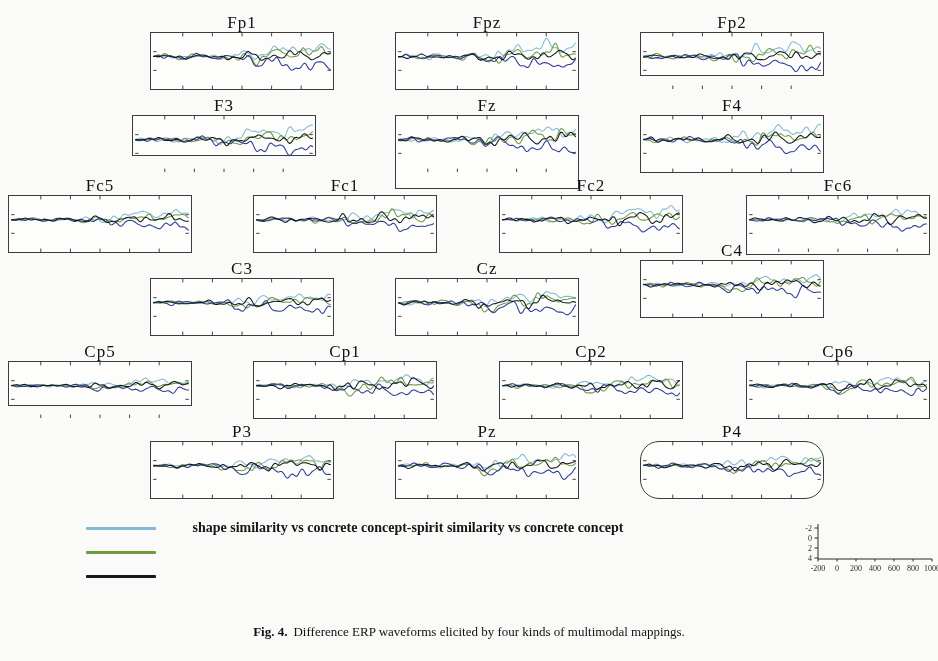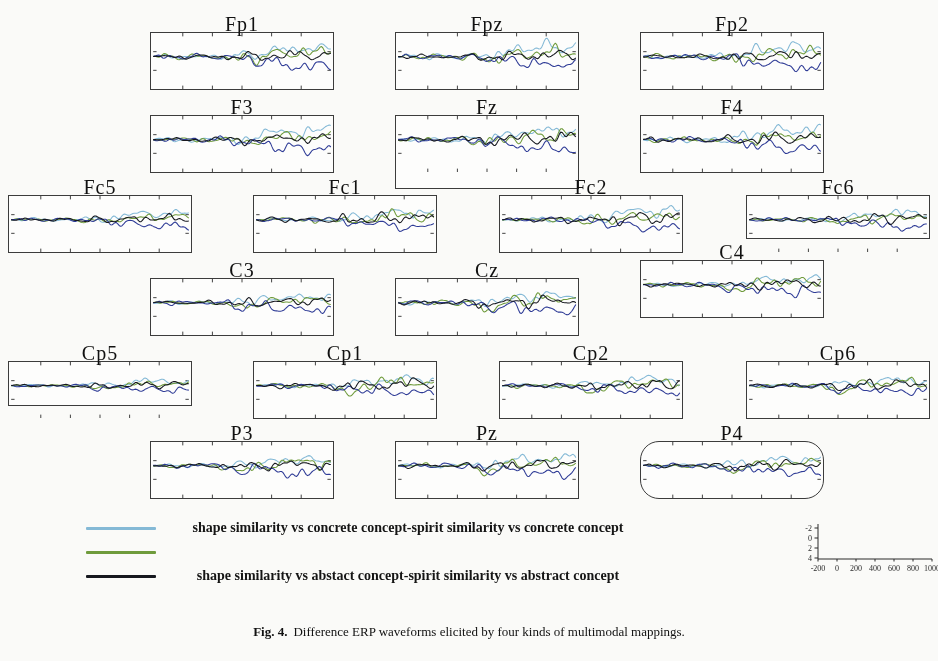--- a/index.html
+++ b/index.html
@@ -13,21 +13,21 @@
   .plot{
     position:absolute;
     border:1px solid #3c3c3c;
     background:#fdfdfc;
     box-sizing:border-box;
   }
   .plot-title{
     position:absolute;
     left:0;right:0;top:-20px;height:18px;
     text-align:center;
-    font-size:20px;letter-spacing:1px;
+    font-size:17px;letter-spacing:1px;
     color:#111;
     font-family:"Liberation Serif","DejaVu Serif",serif;
   }
   .plot svg{display:block;}
   .legend{position:absolute;left:86px;top:516px;width:700px;}
   .legend-row{position:relative;height:24px;display:flex;align-items:center;}
   .legend-swatch{display:inline-block;width:70px;height:3px;border-radius:1px;flex:0 0 70px;}
   .legend-label{
     display:inline-block;margin-left:12px;width:480px;text-align:center;
     font-size:14px;font-weight:700;color:#151515;
@@ -90,21 +90,21 @@
           <line x1="0" y1="19.333333333333332" x2="3.5" y2="19.333333333333332" stroke="#3c3c3c" stroke-width="1"></line>
           <line x1="184" y1="19.333333333333332" x2="180.5" y2="19.333333333333332" stroke="#3c3c3c" stroke-width="1"></line>
           <line x1="0" y1="38.666666666666664" x2="3.5" y2="38.666666666666664" stroke="#3c3c3c" stroke-width="1"></line>
           <line x1="184" y1="38.666666666666664" x2="180.5" y2="38.666666666666664" stroke="#3c3c3c" stroke-width="1"></line>
           <polyline points="0.0,24.8 1.4,25.0 2.8,24.9 4.2,24.3 5.7,23.3 7.1,22.3 8.5,21.9 9.9,22.3 11.3,22.9 12.7,23.3 14.2,23.3 15.6,23.1 17.0,23.1 18.4,23.7 19.8,24.8 21.2,25.8 22.6,26.4 24.1,26.3 25.5,25.8 26.9,25.4 28.3,25.6 29.7,26.4 31.1,27.3 32.6,27.6 34.0,27.0 35.4,25.5 36.8,23.6 38.2,22.1 39.6,21.4 41.0,21.4 42.5,22.0 43.9,22.6 45.3,23.1 46.7,23.4 48.1,23.6 49.5,23.8 51.0,24.1 52.4,24.4 53.8,24.8 55.2,25.2 56.6,25.6 58.0,26.1 59.4,26.5 60.9,26.7 62.3,26.7 63.7,26.4 65.1,26.0 66.5,25.5 67.9,25.1 69.4,24.5 70.8,23.7 72.2,22.7 73.6,21.8 75.0,21.3 76.4,21.4 77.8,22.1 79.3,23.0 80.7,23.8 82.1,24.4 83.5,24.6 84.9,24.5 86.3,24.2 87.8,23.6 89.2,23.0 90.6,22.5 92.0,22.6 93.4,23.7 94.8,25.3 96.2,26.9 97.7,27.4 99.1,26.2 100.5,23.6 101.9,20.7 103.3,19.1 104.7,19.3 106.2,21.0 107.6,22.7 109.0,23.3 110.4,22.1 111.8,19.9 113.2,18.0 114.6,17.3 116.1,17.7 117.5,18.5 118.9,18.2 120.3,16.6 121.7,14.2 123.1,12.4 124.6,12.2 126.0,13.9 127.4,16.4 128.8,18.6 130.2,19.4 131.6,19.1 133.0,18.3 134.5,17.8 135.9,17.9 137.3,18.2 138.7,18.0 140.1,17.2 141.5,16.1 143.0,15.5 144.4,15.8 145.8,16.5 147.2,16.4 148.6,14.9 150.0,11.7 151.4,8.1 152.9,5.7 154.3,5.5 155.7,7.5 157.1,10.7 158.5,13.5 159.9,15.0 161.4,15.2 162.8,15.0 164.2,15.4 165.6,16.8 167.0,18.7 168.4,20.2 169.8,20.5 171.3,19.6 172.7,18.1 174.1,16.6 175.5,15.8 176.9,15.6 178.3,15.4 179.8,14.8 181.2,13.5 182.6,11.7 184.0,9.8" fill="none" stroke="#84b9d6" stroke-width="1.1" stroke-linejoin="round"></polyline>
           <polyline points="0.0,24.5 1.4,24.8 2.8,24.8 4.2,24.4 5.7,23.5 7.1,22.6 8.5,22.5 9.9,23.2 11.3,24.1 12.7,24.8 14.2,25.0 15.6,25.1 17.0,25.3 18.4,25.9 19.8,26.4 21.2,26.6 22.6,26.3 24.1,25.7 25.5,25.2 26.9,25.3 28.3,25.6 29.7,25.9 31.1,25.5 32.6,24.4 34.0,23.0 35.4,22.0 36.8,21.8 38.2,22.4 39.6,23.1 41.0,23.6 42.5,23.7 43.9,23.4 45.3,23.4 46.7,23.7 48.1,24.4 49.5,25.2 51.0,25.6 52.4,25.7 53.8,25.4 55.2,24.9 56.6,24.4 58.0,24.1 59.4,24.0 60.9,24.4 62.3,25.4 63.7,26.7 65.1,27.8 66.5,28.2 67.9,27.7 69.4,26.4 70.8,24.8 72.2,23.5 73.6,22.6 75.0,22.0 76.4,21.5 77.8,21.0 79.3,21.1 80.7,22.0 82.1,23.9 83.5,25.9 84.9,27.3 86.3,27.5 87.8,27.0 89.2,26.6 90.6,27.2 92.0,28.6 93.4,29.8 94.8,29.8 96.2,28.5 97.7,26.5 99.1,25.6 100.5,26.4 101.9,28.6 103.3,30.7 104.7,31.3 106.2,29.8 107.6,27.1 109.0,24.3 110.4,22.6 111.8,22.1 113.2,22.1 114.6,22.1 116.1,21.7 117.5,21.0 118.9,20.1 120.3,19.2 121.7,18.2 123.1,17.3 124.6,17.2 126.0,18.1 127.4,20.1 128.8,22.6 130.2,24.8 131.6,26.0 133.0,26.1 134.5,25.7 135.9,25.2 137.3,24.6 138.7,23.7 140.1,22.3 141.5,20.7 143.0,19.8 144.4,20.0 145.8,21.2 147.2,22.6 148.6,23.2 150.0,22.4 151.4,20.9 152.9,19.7 154.3,19.5 155.7,20.0 157.1,19.9 158.5,18.3 159.9,15.1 161.4,12.0 162.8,10.6 164.2,12.1 165.6,16.0 167.0,20.5 168.4,23.8 169.8,25.1 171.3,24.7 172.7,23.7 174.1,23.1 175.5,22.9 176.9,22.8 178.3,22.4 179.8,21.9 181.2,21.5 182.6,21.6 184.0,21.9" fill="none" stroke="#6f9b3c" stroke-width="1.1" stroke-linejoin="round"></polyline>
           <polyline points="0.0,24.7 1.4,24.8 2.8,24.6 4.2,24.0 5.7,23.0 7.1,22.0 8.5,22.0 9.9,22.9 11.3,23.9 12.7,24.7 14.2,24.8 15.6,24.5 17.0,24.3 18.4,24.4 19.8,24.8 21.2,25.5 22.6,26.1 24.1,26.5 25.5,26.6 26.9,26.4 28.3,25.9 29.7,25.1 31.1,24.2 32.6,23.6 34.0,23.4 35.4,23.6 36.8,23.9 38.2,23.8 39.6,23.4 41.0,23.0 42.5,23.1 43.9,23.7 45.3,24.7 46.7,25.5 48.1,25.5 49.5,24.9 51.0,23.9 52.4,23.3 53.8,23.3 55.2,23.8 56.6,24.5 58.0,25.2 59.4,25.8 60.9,26.3 62.3,26.7 63.7,26.9 65.1,26.6 66.5,25.9 67.9,24.9 69.4,24.0 70.8,23.4 72.2,23.1 73.6,22.8 75.0,22.4 76.4,22.1 77.8,22.2 79.3,22.9 80.7,24.0 82.1,24.9 83.5,25.5 84.9,25.8 86.3,26.3 87.8,27.2 89.2,28.4 90.6,29.3 92.0,29.4 93.4,28.7 94.8,28.1 96.2,28.2 97.7,28.9 99.1,29.5 100.5,29.2 101.9,27.7 103.3,25.7 104.7,24.4 106.2,24.7 107.6,26.3 109.0,28.1 110.4,29.1 111.8,28.9 113.2,27.7 114.6,26.2 116.1,25.0 117.5,24.3 118.9,24.3 120.3,25.2 121.7,27.1 123.1,29.6 124.6,32.0 126.0,33.6 127.4,34.1 128.8,33.9 130.2,34.0 131.6,34.7 133.0,35.6 134.5,35.7 135.9,34.2 137.3,31.3 138.7,28.2 140.1,26.5 141.5,26.9 143.0,28.9 144.4,31.0 145.8,32.3 147.2,32.3 148.6,31.6 150.0,30.9 151.4,30.6 152.9,30.8 154.3,31.2 155.7,31.7 157.1,32.4 158.5,33.4 159.9,34.3 161.4,34.7 162.8,34.5 164.2,33.9 165.6,33.5 167.0,33.8 168.4,34.7 169.8,35.3 171.3,35.3 172.7,34.4 174.1,33.4 175.5,32.8 176.9,32.7 178.3,32.7 179.8,31.9 181.2,30.4 182.6,28.6 184.0,27.5" fill="none" stroke="#2e3b96" stroke-width="1.1" stroke-linejoin="round"></polyline>
           <polyline points="0.0,24.4 1.4,24.3 2.8,24.3 4.2,24.5 5.7,25.0 7.1,25.7 8.5,26.3 9.9,26.3 11.3,25.8 12.7,25.1 14.2,24.6 15.6,24.4 17.0,24.4 18.4,24.3 19.8,23.8 21.2,22.9 22.6,22.1 24.1,21.8 25.5,22.1 26.9,22.9 28.3,23.7 29.7,24.3 31.1,24.6 32.6,24.7 34.0,24.8 35.4,24.9 36.8,25.0 38.2,24.9 39.6,24.8 41.0,24.8 42.5,25.0 43.9,25.3 45.3,25.6 46.7,25.6 48.1,25.4 49.5,25.1 51.0,24.9 52.4,25.1 53.8,25.2 55.2,25.2 56.6,25.0 58.0,24.7 59.4,24.5 60.9,24.6 62.3,24.8 63.7,24.9 65.1,24.5 66.5,23.9 67.9,23.2 69.4,22.9 70.8,22.9 72.2,22.9 73.6,22.6 75.0,22.0 76.4,21.4 77.8,21.5 79.3,22.5 80.7,24.3 82.1,26.2 83.5,27.5 84.9,28.1 86.3,28.1 87.8,27.7 89.2,27.2 90.6,26.5 92.0,25.7 93.4,25.1 94.8,25.0 96.2,25.4 97.7,26.0 99.1,26.3 100.5,25.9 101.9,25.2 103.3,24.8 104.7,25.3 106.2,26.6 107.6,27.7 109.0,27.5 110.4,25.6 111.8,22.7 113.2,20.1 114.6,18.8 116.1,19.1 117.5,20.4 118.9,21.7 120.3,22.3 121.7,22.2 123.1,21.8 124.6,21.6 126.0,21.7 127.4,22.1 128.8,22.7 130.2,23.8 131.6,25.1 133.0,26.5 134.5,27.2 135.9,26.9 137.3,25.9 138.7,24.8 140.1,24.5 141.5,25.1 143.0,26.2 144.4,26.6 145.8,25.7 147.2,23.7 148.6,21.6 150.0,20.5 151.4,21.0 152.9,22.5 154.3,24.1 155.7,24.9 157.1,24.7 158.5,24.0 159.9,23.1 161.4,22.1 162.8,21.0 164.2,19.7 165.6,18.5 167.0,17.9 168.4,18.1 169.8,18.9 171.3,19.8 172.7,20.6 174.1,21.2 175.5,22.1 176.9,23.7 178.3,25.6 179.8,27.2 181.2,27.7 182.6,27.0 184.0,25.7" fill="none" stroke="#16181f" stroke-width="1.1" stroke-linejoin="round"></polyline>
         </svg>
       </div>
-      <div class="plot" style="left: 640px; top: 32px; width: 184px; height: 58px;">
+      <div class="plot" style="left: 640px; top: 32px; width: 184px; height: 44px;">
         <div class="plot-title">Fp2</div>
         <svg width="182" height="56" viewBox="0 0 184 58">
           <line x1="30.666666666666664" y1="0" x2="30.666666666666664" y2="3.5" stroke="#3c3c3c" stroke-width="1"></line>
           <line x1="30.666666666666664" y1="58" x2="30.666666666666664" y2="54.5" stroke="#3c3c3c" stroke-width="1"></line>
           <line x1="61.33333333333333" y1="0" x2="61.33333333333333" y2="3.5" stroke="#3c3c3c" stroke-width="1"></line>
           <line x1="61.33333333333333" y1="58" x2="61.33333333333333" y2="54.5" stroke="#3c3c3c" stroke-width="1"></line>
           <line x1="92" y1="0" x2="92" y2="3.5" stroke="#3c3c3c" stroke-width="1"></line>
           <line x1="92" y1="58" x2="92" y2="54.5" stroke="#3c3c3c" stroke-width="1"></line>
           <line x1="122.66666666666666" y1="0" x2="122.66666666666666" y2="3.5" stroke="#3c3c3c" stroke-width="1"></line>
           <line x1="122.66666666666666" y1="58" x2="122.66666666666666" y2="54.5" stroke="#3c3c3c" stroke-width="1"></line>
@@ -113,21 +113,21 @@
           <line x1="0" y1="19.333333333333332" x2="3.5" y2="19.333333333333332" stroke="#3c3c3c" stroke-width="1"></line>
           <line x1="184" y1="19.333333333333332" x2="180.5" y2="19.333333333333332" stroke="#3c3c3c" stroke-width="1"></line>
           <line x1="0" y1="38.666666666666664" x2="3.5" y2="38.666666666666664" stroke="#3c3c3c" stroke-width="1"></line>
           <line x1="184" y1="38.666666666666664" x2="180.5" y2="38.666666666666664" stroke="#3c3c3c" stroke-width="1"></line>
           <polyline points="0.0,24.3 1.4,24.0 2.8,23.6 4.2,23.2 5.7,23.1 7.1,23.6 8.5,24.5 9.9,25.4 11.3,25.9 12.7,26.1 14.2,26.2 15.6,26.4 17.0,26.6 18.4,26.6 19.8,26.3 21.2,25.6 22.6,24.7 24.1,24.1 25.5,23.8 26.9,23.9 28.3,23.8 29.7,23.6 31.1,23.2 32.6,23.0 34.0,23.2 35.4,23.7 36.8,24.2 38.2,24.4 39.6,24.1 41.0,23.6 42.5,23.2 43.9,23.2 45.3,23.8 46.7,24.5 48.1,25.1 49.5,25.4 51.0,25.4 52.4,25.4 53.8,25.4 55.2,25.5 56.6,25.5 58.0,25.6 59.4,25.6 60.9,25.8 62.3,26.1 63.7,26.1 65.1,25.6 66.5,24.6 67.9,23.3 69.4,22.4 70.8,22.3 72.2,22.8 73.6,23.4 75.0,23.4 76.4,22.6 77.8,21.4 79.3,20.5 80.7,20.9 82.1,22.5 83.5,24.7 84.9,26.5 86.3,27.3 87.8,26.9 89.2,25.8 90.6,24.6 92.0,23.8 93.4,23.4 94.8,23.3 96.2,23.6 97.7,24.3 99.1,25.2 100.5,25.6 101.9,25.2 103.3,24.0 104.7,22.6 106.2,21.8 107.6,21.9 109.0,22.3 110.4,22.2 111.8,20.4 113.2,17.2 114.6,13.5 116.1,11.0 117.5,10.9 118.9,12.8 120.3,15.9 121.7,18.5 123.1,20.1 124.6,20.5 126.0,20.4 127.4,20.3 128.8,20.3 130.2,20.1 131.6,19.5 133.0,18.4 134.5,17.4 135.9,16.7 137.3,16.2 138.7,15.8 140.1,15.4 141.5,15.2 143.0,15.7 144.4,16.9 145.8,18.4 147.2,19.3 148.6,18.6 150.0,16.3 151.4,13.2 152.9,10.5 154.3,9.1 155.7,9.1 157.1,9.8 158.5,10.4 159.9,11.0 161.4,11.8 162.8,13.2 164.2,15.5 165.6,17.9 167.0,19.5 168.4,19.9 169.8,19.4 171.3,18.4 172.7,17.8 174.1,17.6 175.5,17.3 176.9,16.6 178.3,15.5 179.8,14.5 181.2,14.3 182.6,15.0 184.0,16.2" fill="none" stroke="#84b9d6" stroke-width="1.1" stroke-linejoin="round"></polyline>
           <polyline points="0.0,24.6 1.4,24.7 2.8,24.9 4.2,25.4 5.7,25.8 7.1,25.8 8.5,24.9 9.9,23.5 11.3,22.2 12.7,21.3 14.2,21.2 15.6,21.5 17.0,22.2 18.4,22.9 19.8,23.8 21.2,24.6 22.6,25.3 24.1,25.6 25.5,25.7 26.9,25.8 28.3,26.1 29.7,26.6 31.1,26.8 32.6,26.6 34.0,25.6 35.4,24.5 36.8,23.6 38.2,23.6 39.6,24.4 41.0,25.2 42.5,25.6 43.9,25.2 45.3,24.3 46.7,23.5 48.1,23.2 49.5,23.3 51.0,23.5 52.4,23.5 53.8,23.3 55.2,23.1 56.6,23.3 58.0,23.9 59.4,24.5 60.9,24.7 62.3,24.3 63.7,23.6 65.1,23.3 66.5,23.7 67.9,24.9 69.4,26.5 70.8,27.8 72.2,28.6 73.6,28.8 75.0,28.6 76.4,28.0 77.8,27.0 79.3,25.9 80.7,24.9 82.1,24.3 83.5,24.0 84.9,23.8 86.3,23.4 87.8,22.5 89.2,21.9 90.6,22.3 92.0,24.2 93.4,27.1 94.8,29.6 96.2,30.4 97.7,29.1 99.1,26.7 100.5,24.6 101.9,23.8 103.3,24.2 104.7,24.9 106.2,25.2 107.6,25.1 109.0,25.4 110.4,26.6 111.8,28.4 113.2,29.7 114.6,29.5 116.1,27.5 117.5,24.7 118.9,22.5 120.3,21.8 121.7,22.2 123.1,22.7 124.6,22.4 126.0,20.9 127.4,18.8 128.8,17.1 130.2,16.2 131.6,16.2 133.0,16.8 134.5,17.8 135.9,19.1 137.3,20.5 138.7,21.7 140.1,22.4 141.5,22.5 143.0,22.6 144.4,23.3 145.8,24.8 147.2,26.3 148.6,26.8 150.0,25.5 151.4,22.7 152.9,19.5 154.3,17.4 155.7,17.2 157.1,18.4 158.5,19.7 159.9,20.4 161.4,20.4 162.8,20.4 164.2,20.9 165.6,21.6 167.0,21.5 168.4,19.8 169.8,16.8 171.3,13.9 172.7,12.5 174.1,13.5 175.5,16.0 176.9,18.8 178.3,20.6 179.8,21.2 181.2,21.3 182.6,21.8 184.0,23.2" fill="none" stroke="#6f9b3c" stroke-width="1.1" stroke-linejoin="round"></polyline>
           <polyline points="0.0,24.0 1.4,23.8 2.8,23.8 4.2,24.1 5.7,24.7 7.1,25.7 8.5,26.4 9.9,26.5 11.3,26.1 12.7,25.6 14.2,25.3 15.6,25.5 17.0,25.9 18.4,26.3 19.8,26.3 21.2,25.9 22.6,25.3 24.1,25.0 25.5,24.9 26.9,24.9 28.3,24.6 29.7,24.1 31.1,23.4 32.6,23.0 34.0,23.3 35.4,24.0 36.8,24.7 38.2,24.9 39.6,24.4 41.0,23.4 42.5,22.5 43.9,22.3 45.3,22.7 46.7,23.4 48.1,23.8 49.5,23.8 51.0,23.3 52.4,22.8 53.8,22.9 55.2,23.6 56.6,24.8 58.0,26.0 59.4,27.0 60.9,27.5 62.3,27.7 63.7,27.5 65.1,27.0 66.5,26.1 67.9,25.1 69.4,24.2 70.8,23.8 72.2,24.0 73.6,24.5 75.0,25.0 76.4,25.4 77.8,25.6 79.3,25.8 80.7,26.3 82.1,26.9 83.5,27.2 84.9,26.7 86.3,25.6 87.8,24.1 89.2,23.0 90.6,22.7 92.0,22.7 93.4,22.6 94.8,22.1 96.2,21.6 97.7,22.1 99.1,24.3 100.5,28.0 101.9,31.8 103.3,34.1 104.7,34.0 106.2,32.0 107.6,29.4 109.0,28.0 110.4,28.3 111.8,29.9 113.2,31.6 114.6,32.3 116.1,32.0 117.5,31.3 118.9,31.1 120.3,31.7 121.7,32.8 123.1,33.9 124.6,34.3 126.0,34.1 127.4,33.6 128.8,33.0 130.2,32.3 131.6,31.4 133.0,30.2 134.5,28.9 135.9,28.2 137.3,28.2 138.7,29.0 140.1,30.0 141.5,30.7 143.0,31.1 144.4,31.2 145.8,31.5 147.2,32.1 148.6,32.8 150.0,33.3 151.4,33.7 152.9,34.4 154.3,35.8 155.7,37.7 157.1,39.5 158.5,40.0 159.9,38.9 161.4,36.6 162.8,34.3 164.2,33.5 165.6,34.6 167.0,36.8 168.4,38.7 169.8,39.1 171.3,37.9 172.7,36.1 174.1,35.1 175.5,35.4 176.9,36.7 178.3,37.7 179.8,37.4 181.2,35.5 182.6,32.8 184.0,30.3" fill="none" stroke="#2e3b96" stroke-width="1.1" stroke-linejoin="round"></polyline>
           <polyline points="0.0,25.0 1.4,25.0 2.8,24.8 4.2,24.4 5.7,23.9 7.1,23.4 8.5,23.0 9.9,22.9 11.3,22.9 12.7,23.0 14.2,23.3 15.6,23.5 17.0,23.7 18.4,23.9 19.8,24.3 21.2,24.8 22.6,25.2 24.1,25.2 25.5,24.8 26.9,24.2 28.3,23.7 29.7,23.6 31.1,24.1 32.6,24.8 34.0,25.4 35.4,25.6 36.8,25.6 38.2,25.4 39.6,25.5 41.0,25.6 42.5,25.6 43.9,25.4 45.3,25.0 46.7,24.7 48.1,24.7 49.5,25.0 51.0,25.4 52.4,25.3 53.8,24.7 55.2,23.5 56.6,22.4 58.0,21.7 59.4,21.7 60.9,22.2 62.3,22.9 63.7,23.5 65.1,23.8 66.5,24.1 67.9,24.5 69.4,25.0 70.8,25.6 72.2,26.1 73.6,26.4 75.0,26.6 76.4,26.6 77.8,26.4 79.3,25.9 80.7,25.3 82.1,24.9 83.5,25.0 84.9,25.7 86.3,26.8 87.8,27.3 89.2,26.8 90.6,25.1 92.0,23.0 93.4,21.7 94.8,22.0 96.2,23.7 97.7,25.7 99.1,26.8 100.5,26.3 101.9,24.6 103.3,22.5 104.7,21.2 106.2,20.7 107.6,20.8 109.0,21.0 110.4,21.0 111.8,21.2 113.2,22.0 114.6,23.4 116.1,25.1 117.5,26.6 118.9,27.4 120.3,27.6 121.7,27.6 123.1,27.6 124.6,27.7 126.0,27.5 127.4,26.8 128.8,25.8 130.2,24.7 131.6,24.1 133.0,23.8 134.5,23.6 135.9,22.9 137.3,21.8 138.7,20.6 140.1,19.7 141.5,19.3 143.0,19.5 144.4,19.8 145.8,20.1 147.2,20.7 148.6,21.9 150.0,23.5 151.4,25.1 152.9,25.7 154.3,24.7 155.7,22.5 157.1,20.2 158.5,19.2 159.9,20.1 161.4,22.4 162.8,24.8 164.2,26.2 165.6,26.0 167.0,25.0 168.4,24.2 169.8,24.2 171.3,25.0 172.7,26.0 174.1,26.3 175.5,25.8 176.9,24.6 178.3,23.3 179.8,22.3 181.2,21.7 182.6,21.3 184.0,20.9" fill="none" stroke="#16181f" stroke-width="1.1" stroke-linejoin="round"></polyline>
         </svg>
       </div>
-      <div class="plot" style="left: 150px; top: 115px; width: 184px; height: 58px;">
+      <div class="plot" style="left: 132px; top: 115px; width: 184px; height: 41px;">
         <div class="plot-title">F3</div>
         <svg width="182" height="56" viewBox="0 0 184 58">
           <line x1="30.666666666666664" y1="0" x2="30.666666666666664" y2="3.5" stroke="#3c3c3c" stroke-width="1"></line>
           <line x1="30.666666666666664" y1="58" x2="30.666666666666664" y2="54.5" stroke="#3c3c3c" stroke-width="1"></line>
           <line x1="61.33333333333333" y1="0" x2="61.33333333333333" y2="3.5" stroke="#3c3c3c" stroke-width="1"></line>
           <line x1="61.33333333333333" y1="58" x2="61.33333333333333" y2="54.5" stroke="#3c3c3c" stroke-width="1"></line>
           <line x1="92" y1="0" x2="92" y2="3.5" stroke="#3c3c3c" stroke-width="1"></line>
           <line x1="92" y1="58" x2="92" y2="54.5" stroke="#3c3c3c" stroke-width="1"></line>
           <line x1="122.66666666666666" y1="0" x2="122.66666666666666" y2="3.5" stroke="#3c3c3c" stroke-width="1"></line>
           <line x1="122.66666666666666" y1="58" x2="122.66666666666666" y2="54.5" stroke="#3c3c3c" stroke-width="1"></line>
@@ -251,21 +251,21 @@
           <line x1="0" y1="19.333333333333332" x2="3.5" y2="19.333333333333332" stroke="#3c3c3c" stroke-width="1"></line>
           <line x1="184" y1="19.333333333333332" x2="180.5" y2="19.333333333333332" stroke="#3c3c3c" stroke-width="1"></line>
           <line x1="0" y1="38.666666666666664" x2="3.5" y2="38.666666666666664" stroke="#3c3c3c" stroke-width="1"></line>
           <line x1="184" y1="38.666666666666664" x2="180.5" y2="38.666666666666664" stroke="#3c3c3c" stroke-width="1"></line>
           <polyline points="0.0,25.0 1.4,25.0 2.8,24.9 4.2,24.7 5.7,24.6 7.1,24.6 8.5,24.7 9.9,24.8 11.3,25.0 12.7,25.4 14.2,25.8 15.6,26.0 17.0,25.7 18.4,25.0 19.8,24.2 21.2,23.8 22.6,24.0 24.1,24.5 25.5,24.9 26.9,24.8 28.3,24.1 29.7,23.1 31.1,22.5 32.6,22.5 34.0,23.1 35.4,23.7 36.8,23.9 38.2,23.4 39.6,22.5 41.0,21.9 42.5,22.1 43.9,23.2 45.3,24.8 46.7,26.1 48.1,26.7 49.5,26.8 51.0,26.5 52.4,26.4 53.8,26.5 55.2,26.5 56.6,26.2 58.0,25.5 59.4,24.7 60.9,24.1 62.3,24.1 63.7,24.5 65.1,24.9 66.5,25.0 67.9,24.6 69.4,24.1 70.8,24.0 72.2,24.4 73.6,25.1 75.0,25.4 76.4,24.8 77.8,23.3 79.3,21.5 80.7,20.5 82.1,20.8 83.5,22.1 84.9,23.5 86.3,24.0 87.8,23.2 89.2,21.5 90.6,19.9 92.0,19.4 93.4,20.2 94.8,21.7 96.2,23.1 97.7,24.0 99.1,24.4 100.5,24.7 101.9,25.3 103.3,26.3 104.7,27.3 106.2,27.8 107.6,27.5 109.0,26.5 110.4,24.9 111.8,23.0 113.2,20.9 114.6,18.7 116.1,16.9 117.5,15.8 118.9,15.7 120.3,16.3 121.7,17.4 123.1,18.1 124.6,18.2 126.0,17.5 127.4,16.4 128.8,15.3 130.2,14.6 131.6,14.3 133.0,14.1 134.5,14.0 135.9,13.9 137.3,13.7 138.7,13.5 140.1,13.3 141.5,13.3 143.0,13.5 144.4,14.1 145.8,15.2 147.2,16.4 148.6,17.1 150.0,17.1 151.4,16.5 152.9,15.9 154.3,16.1 155.7,17.6 157.1,20.0 158.5,22.3 159.9,23.2 161.4,22.1 162.8,19.5 164.2,16.5 165.6,14.3 167.0,13.5 168.4,13.6 169.8,13.5 171.3,12.7 172.7,11.2 174.1,10.0 175.5,9.9 176.9,11.2 178.3,13.3 179.8,15.0 181.2,15.6 182.6,15.2 184.0,14.4" fill="none" stroke="#84b9d6" stroke-width="1.1" stroke-linejoin="round"></polyline>
           <polyline points="0.0,24.7 1.4,24.7 2.8,24.6 4.2,24.4 5.7,24.3 7.1,24.3 8.5,24.5 9.9,24.7 11.3,25.0 12.7,25.3 14.2,25.6 15.6,25.6 17.0,25.4 18.4,24.9 19.8,24.3 21.2,23.9 22.6,23.6 24.1,23.7 25.5,23.9 26.9,24.1 28.3,24.2 29.7,24.2 31.1,24.2 32.6,24.1 34.0,24.1 35.4,24.0 36.8,24.0 38.2,24.1 39.6,24.3 41.0,24.5 42.5,24.7 43.9,24.7 45.3,24.6 46.7,24.6 48.1,24.9 49.5,25.6 51.0,26.3 52.4,26.8 53.8,26.7 55.2,25.8 56.6,24.6 58.0,23.5 59.4,22.9 60.9,22.9 62.3,23.3 63.7,23.6 65.1,23.5 66.5,23.0 67.9,22.6 69.4,22.7 70.8,23.3 72.2,24.4 73.6,25.3 75.0,25.7 76.4,25.8 77.8,25.7 79.3,26.1 80.7,27.0 82.1,28.1 83.5,28.8 84.9,28.9 86.3,28.6 87.8,28.2 89.2,28.3 90.6,28.6 92.0,28.4 93.4,27.1 94.8,24.6 96.2,21.6 97.7,19.3 99.1,18.8 100.5,20.1 101.9,22.3 103.3,24.1 104.7,24.8 106.2,24.6 107.6,24.2 109.0,24.6 110.4,26.0 111.8,27.9 113.2,29.2 114.6,29.3 116.1,28.1 117.5,26.4 118.9,24.8 120.3,24.0 121.7,23.7 123.1,23.7 124.6,23.4 126.0,22.8 127.4,21.9 128.8,20.8 130.2,19.8 131.6,18.8 133.0,17.9 134.5,17.2 135.9,17.2 137.3,18.0 138.7,19.5 140.1,21.4 141.5,23.2 143.0,24.4 144.4,24.9 145.8,25.0 147.2,25.0 148.6,24.8 150.0,24.6 151.4,24.1 152.9,23.3 154.3,22.3 155.7,21.3 157.1,20.2 158.5,19.4 159.9,18.7 161.4,18.5 162.8,18.8 164.2,19.6 165.6,20.6 167.0,21.3 168.4,21.1 169.8,20.0 171.3,18.6 172.7,17.7 174.1,18.1 175.5,19.8 176.9,22.1 178.3,23.9 179.8,24.5 181.2,23.8 182.6,22.6 184.0,21.8" fill="none" stroke="#6f9b3c" stroke-width="1.1" stroke-linejoin="round"></polyline>
           <polyline points="0.0,24.4 1.4,24.4 2.8,24.3 4.2,24.2 5.7,24.1 7.1,24.2 8.5,24.5 9.9,24.6 11.3,24.3 12.7,23.7 14.2,23.2 15.6,23.1 17.0,23.5 18.4,24.3 19.8,25.0 21.2,25.4 22.6,25.6 24.1,25.6 25.5,25.5 26.9,25.4 28.3,25.2 29.7,25.0 31.1,25.0 32.6,25.4 34.0,26.0 35.4,26.4 36.8,26.2 38.2,25.4 39.6,24.3 41.0,23.4 42.5,23.0 43.9,23.1 45.3,23.4 46.7,23.2 48.1,22.7 49.5,22.0 51.0,21.8 52.4,22.2 53.8,23.2 55.2,24.5 56.6,25.5 58.0,26.2 59.4,26.5 60.9,26.4 62.3,26.1 63.7,25.5 65.1,25.0 66.5,24.7 67.9,24.9 69.4,25.6 70.8,26.4 72.2,26.6 73.6,26.0 75.0,24.8 76.4,23.7 77.8,23.3 79.3,23.8 80.7,24.9 82.1,25.6 83.5,25.4 84.9,24.6 86.3,23.8 87.8,23.8 89.2,24.7 90.6,26.0 92.0,27.0 93.4,27.3 94.8,27.0 96.2,26.4 97.7,25.7 99.1,25.0 100.5,24.4 101.9,24.2 103.3,25.0 104.7,27.0 106.2,29.6 107.6,32.0 109.0,33.3 110.4,33.2 111.8,32.4 113.2,31.6 114.6,31.5 116.1,31.6 117.5,31.4 118.9,30.3 120.3,28.6 121.7,27.1 123.1,26.5 124.6,26.8 126.0,27.4 127.4,27.7 128.8,27.4 130.2,27.0 131.6,27.1 133.0,27.8 134.5,29.0 135.9,30.0 137.3,30.5 138.7,30.9 140.1,31.8 141.5,33.3 143.0,35.2 144.4,36.7 145.8,37.3 147.2,36.9 148.6,36.0 150.0,34.9 151.4,34.0 152.9,33.1 154.3,32.1 155.7,31.3 157.1,31.2 158.5,32.1 159.9,33.8 161.4,35.2 162.8,35.4 164.2,34.3 165.6,32.5 167.0,31.1 168.4,30.9 169.8,31.5 171.3,32.0 172.7,31.7 174.1,30.5 175.5,29.1 176.9,28.5 178.3,29.0 179.8,30.5 181.2,32.1 182.6,33.4 184.0,34.2" fill="none" stroke="#2e3b96" stroke-width="1.1" stroke-linejoin="round"></polyline>
           <polyline points="0.0,24.7 1.4,24.5 2.8,24.1 4.2,23.6 5.7,23.1 7.1,22.7 8.5,22.8 9.9,23.4 11.3,24.2 12.7,25.0 14.2,25.4 15.6,25.1 17.0,24.3 18.4,23.6 19.8,23.4 21.2,23.6 22.6,24.0 24.1,24.3 25.5,24.2 26.9,24.1 28.3,24.5 29.7,25.3 31.1,26.3 32.6,26.9 34.0,26.8 35.4,26.2 36.8,25.7 38.2,25.6 39.6,25.7 41.0,25.8 42.5,25.5 43.9,24.7 45.3,23.8 46.7,23.2 48.1,22.9 49.5,23.0 51.0,23.1 52.4,23.1 53.8,23.1 55.2,23.0 56.6,22.9 58.0,22.6 59.4,22.2 60.9,22.1 62.3,22.5 63.7,23.9 65.1,25.9 66.5,27.7 67.9,28.6 69.4,28.3 70.8,27.3 72.2,26.4 73.6,26.0 75.0,26.2 76.4,26.3 77.8,25.9 79.3,25.2 80.7,24.5 82.1,24.5 83.5,24.9 84.9,25.2 86.3,24.8 87.8,23.8 89.2,22.6 90.6,21.9 92.0,22.0 93.4,22.5 94.8,22.9 96.2,23.2 97.7,23.5 99.1,24.0 100.5,24.6 101.9,24.9 103.3,24.6 104.7,24.1 106.2,23.9 107.6,24.4 109.0,25.3 110.4,25.6 111.8,24.7 113.2,22.9 114.6,21.4 116.1,21.7 117.5,24.0 118.9,27.5 120.3,30.2 121.7,30.9 123.1,29.6 124.6,27.3 126.0,25.3 127.4,24.1 128.8,23.5 130.2,22.9 131.6,22.3 133.0,21.8 134.5,21.7 135.9,21.8 137.3,21.5 138.7,20.5 140.1,19.0 141.5,17.7 143.0,17.2 144.4,17.5 145.8,18.2 147.2,18.9 148.6,19.7 150.0,21.0 151.4,23.2 152.9,25.9 154.3,27.9 155.7,28.5 157.1,27.7 158.5,26.5 159.9,25.9 161.4,26.5 162.8,27.3 164.2,27.2 165.6,25.4 167.0,22.6 168.4,20.1 169.8,19.1 171.3,19.7 172.7,21.1 174.1,22.1 175.5,22.2 176.9,21.3 178.3,20.1 179.8,19.0 181.2,18.1 182.6,17.7 184.0,17.9" fill="none" stroke="#16181f" stroke-width="1.1" stroke-linejoin="round"></polyline>
         </svg>
       </div>
-      <div class="plot" style="left: 746px; top: 195px; width: 184px; height: 44px;">
+      <div class="plot" style="left: 746px; top: 195px; width: 184px; height: 60px;">
         <div class="plot-title">Fc6</div>
         <svg width="182" height="56" viewBox="0 0 184 58">
           <line x1="30.666666666666664" y1="0" x2="30.666666666666664" y2="3.5" stroke="#3c3c3c" stroke-width="1"></line>
           <line x1="30.666666666666664" y1="58" x2="30.666666666666664" y2="54.5" stroke="#3c3c3c" stroke-width="1"></line>
           <line x1="61.33333333333333" y1="0" x2="61.33333333333333" y2="3.5" stroke="#3c3c3c" stroke-width="1"></line>
           <line x1="61.33333333333333" y1="58" x2="61.33333333333333" y2="54.5" stroke="#3c3c3c" stroke-width="1"></line>
           <line x1="92" y1="0" x2="92" y2="3.5" stroke="#3c3c3c" stroke-width="1"></line>
           <line x1="92" y1="58" x2="92" y2="54.5" stroke="#3c3c3c" stroke-width="1"></line>
           <line x1="122.66666666666666" y1="0" x2="122.66666666666666" y2="3.5" stroke="#3c3c3c" stroke-width="1"></line>
           <line x1="122.66666666666666" y1="58" x2="122.66666666666666" y2="54.5" stroke="#3c3c3c" stroke-width="1"></line>
@@ -516,21 +516,20 @@
   <div class="legend" id="legend">
       <div class="legend-row">
         <span class="legend-swatch" style="background: rgb(132, 185, 214);"></span>
         <span class="legend-label">shape similarity vs concrete concept-spirit similarity vs concrete concept</span>
       </div>
       <div class="legend-row">
         <span class="legend-swatch" style="background: rgb(111, 155, 60);"></span>
       </div>
       <div class="legend-row">
         <span class="legend-swatch" style="background: rgb(22, 24, 31);"></span>
-        <span class="legend-label">shape similarity vs abstact concept-spirit similarity vs abstract concept</span>
       </div>
     </div>
 
   <svg class="scale-indicator" id="scale-indicator" width="150" height="62">
       <line x1="30" y1="9" x2="30" y2="44" stroke="#2a2a2a" stroke-width="1"></line>
       <line x1="30" y1="44" x2="144" y2="44" stroke="#2a2a2a" stroke-width="1"></line>
       <line x1="26.5" y1="13" x2="30" y2="13" stroke="#2a2a2a" stroke-width="1"></line>
       <text x="24" y="15.5" text-anchor="end">-2</text>
       <line x1="26.5" y1="23" x2="30" y2="23" stroke="#2a2a2a" stroke-width="1"></line>
       <text x="24" y="25.5" text-anchor="end">0</text>

